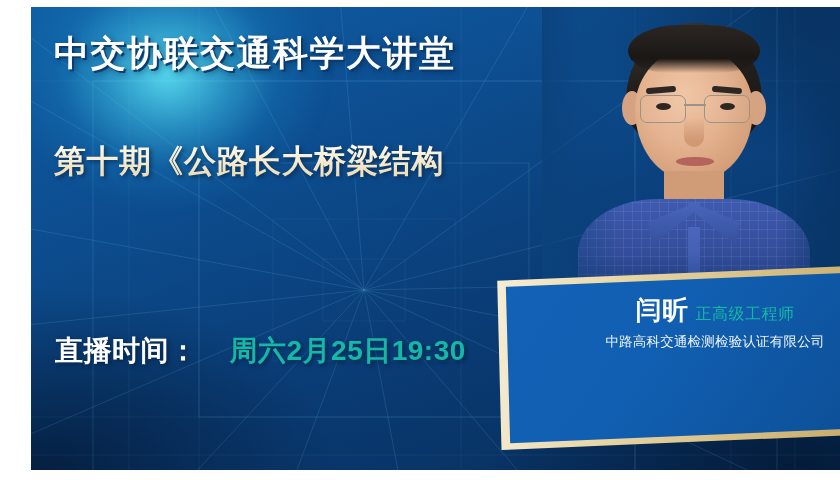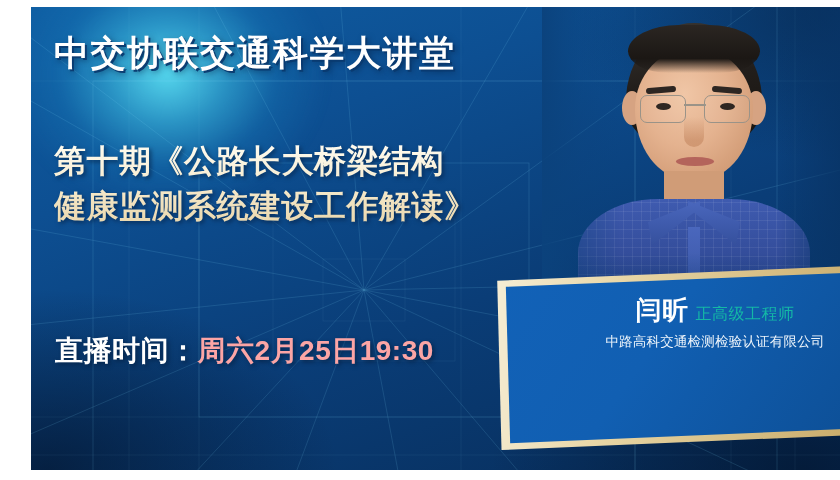--- a/index.html
+++ b/index.html
@@ -308,21 +308,21 @@
     position: absolute;
     left: 24px;
     top: 325px;
     font-size: 28px;
     font-weight: 700;
     white-space: nowrap;
     letter-spacing: 0.5px;
     text-shadow: 2px 2px 4px rgba(4,28,60,0.7);
   }
   .bc-label { color: #ffffff; text-align: center; }
-  .bc-value { color: #fca5a5; }
+  .bc-value { color: #14b8a6; padding-left: 32px; }
 </style>
 </head>
 <body>
 
 <div class="poster">
 
   <div class="bg-base"></div>
   <div class="bg-vignette"></div>
   <div class="bg-glow"></div>
 
@@ -392,21 +392,20 @@
       <div class="p-collar-r"></div>
       <div class="p-placket"></div>
     </div>
     <div class="p-fade"></div>
   </div>
 
   <div class="main-title">中交协联交通科学大讲堂</div>
 
   <div class="subtitle">
     <div>第十期《公路长大桥梁结构</div>
-    <div>健康监测系统建设工作解读》</div>
   </div>
 
   <div class="broadcast">
     <span class="bc-label">直播时间：</span><span class="bc-value">周六2月25日19:30</span>
   </div>
 
   <div class="speaker-panel">
     <div class="panel-border"></div>
     <div class="panel-fill"></div>
     <div class="panel-content">

